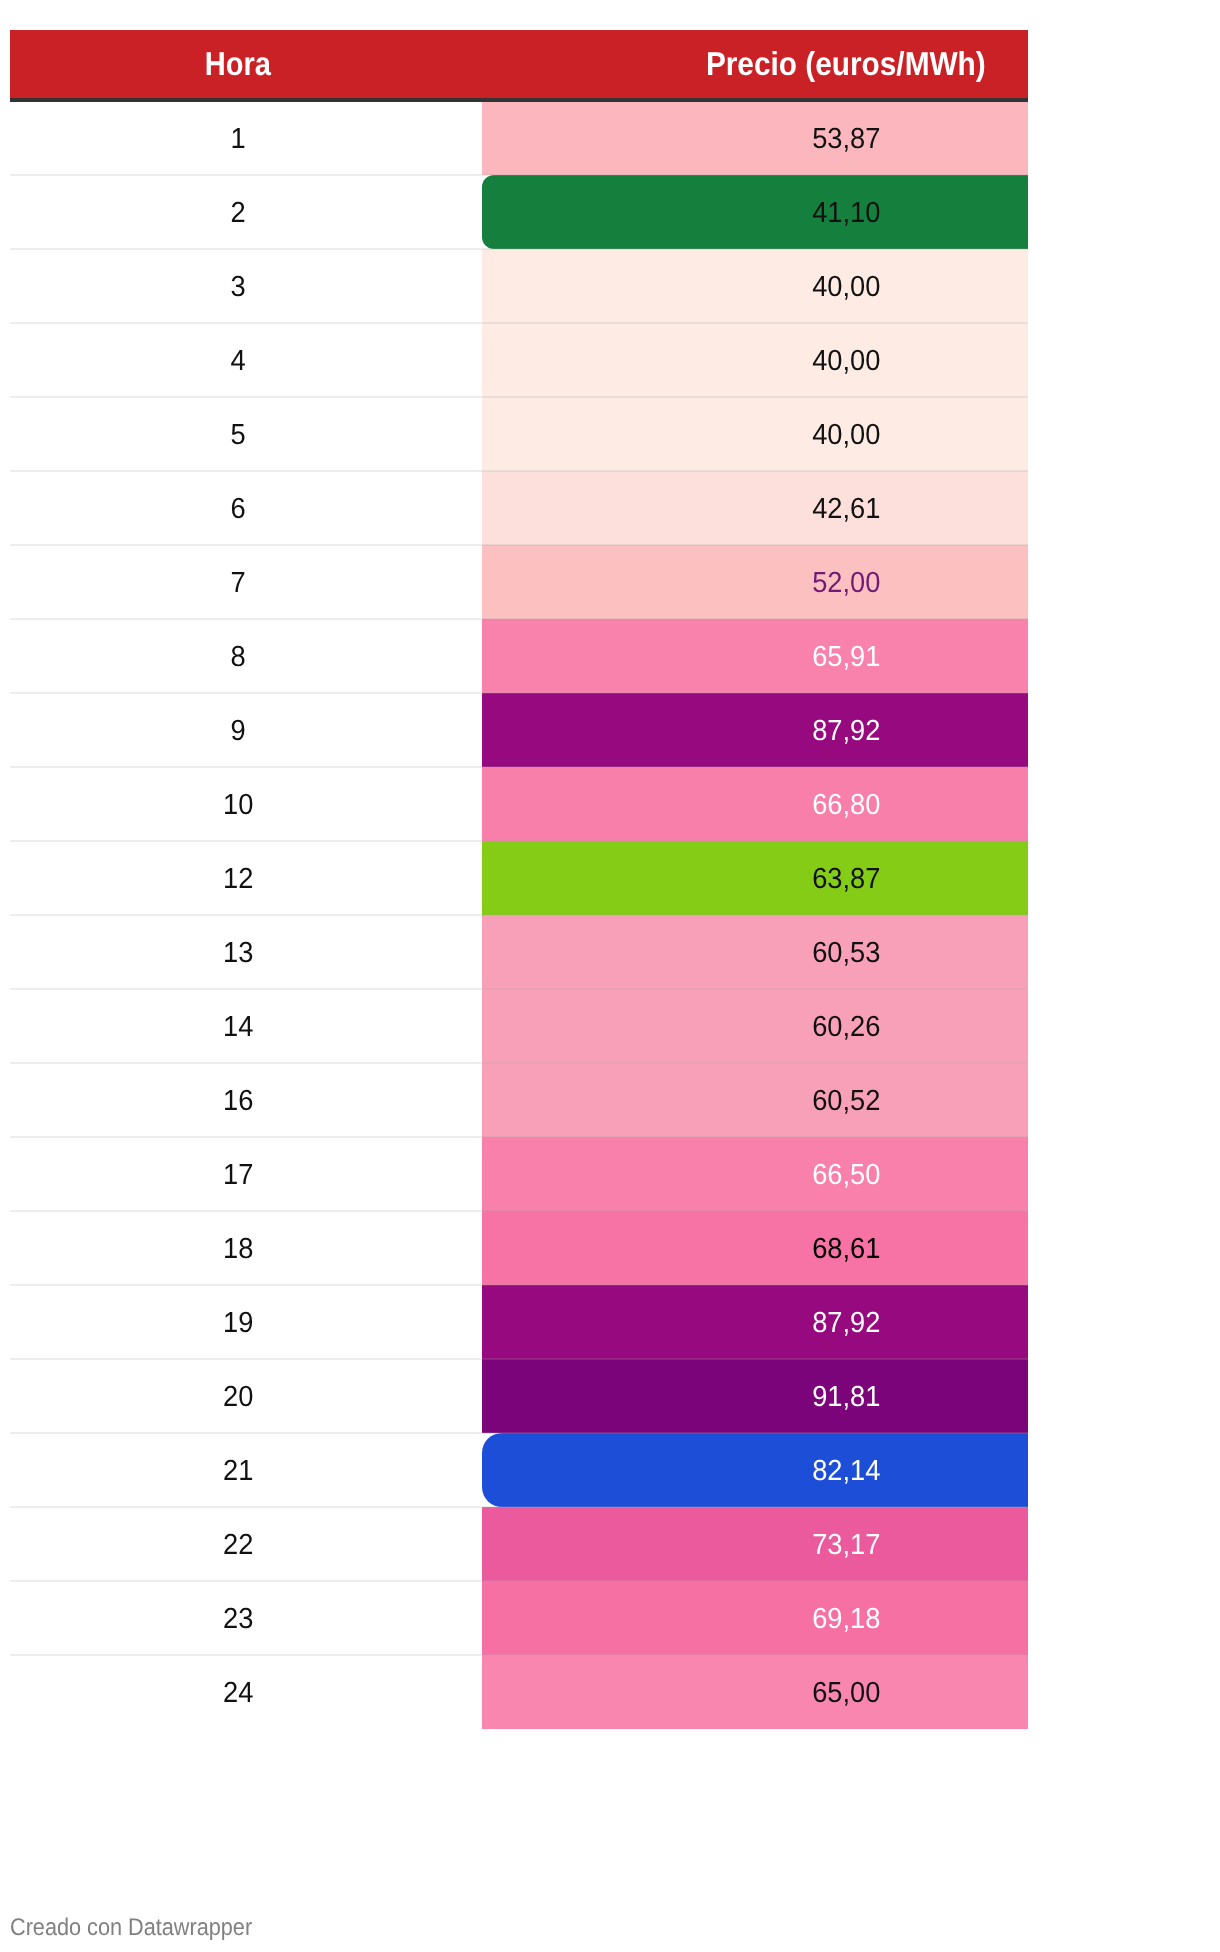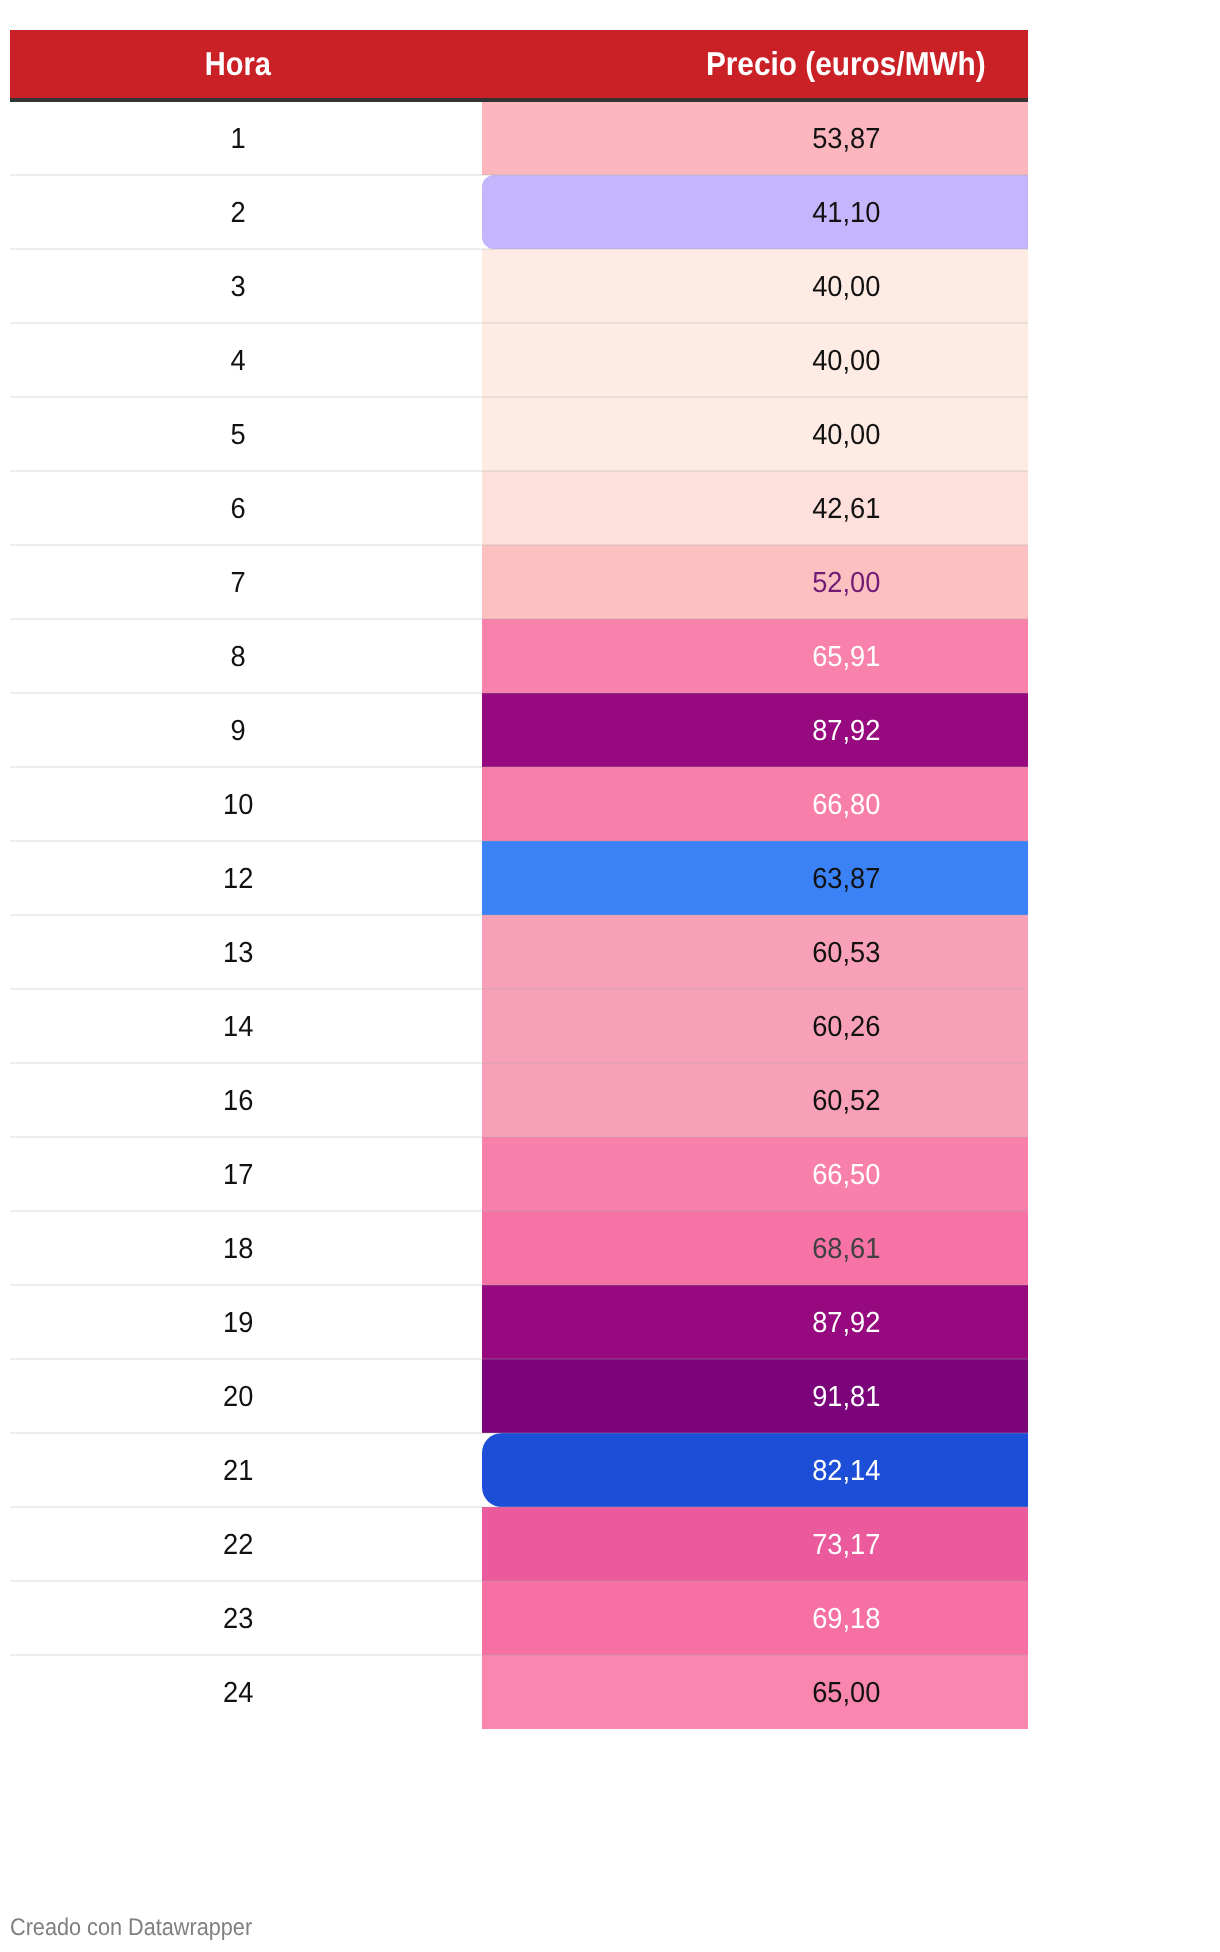--- a/index.html
+++ b/index.html
@@ -36,21 +36,21 @@
       <th class="h1"><span>Precio (euros/MWh)</span></th>
     </tr>
       </thead>
     <tbody>
         <tr>
           <td class="hora"><span>1</span></td>
           <td class="precio" style="background: rgb(251, 182, 190); color: rgb(17, 17, 17);"><span>53,87</span></td>
         </tr>
         <tr>
           <td class="hora"><span>2</span></td>
-          <td class="precio" style="background: #c4b5fd; color: rgb(17, 17, 17); border-radius: 12px;"><span>41,10</span></td>
+          <td class="precio" style="background: #15803d; color: rgb(17, 17, 17); border-radius: 12px;"><span>41,10</span></td>
         </tr>
         <tr>
           <td class="hora"><span>3</span></td>
           <td class="precio" style="background: rgb(253, 235, 228); color: rgb(17, 17, 17);"><span>40,00</span></td>
         </tr>
         <tr>
           <td class="hora"><span>4</span></td>
           <td class="precio" style="background: rgb(253, 235, 228); color: rgb(17, 17, 17);"><span>40,00</span></td>
         </tr>
         <tr>
@@ -72,41 +72,41 @@
         <tr>
           <td class="hora"><span>9</span></td>
           <td class="precio" style="background: rgb(150, 9, 127); color: rgb(255, 255, 255);"><span>87,92</span></td>
         </tr>
         <tr>
           <td class="hora"><span>10</span></td>
           <td class="precio" style="background: rgb(248, 127, 169); color: rgb(255, 255, 255);"><span>66,80</span></td>
         </tr>
         <tr>
           <td class="hora"><span>12</span></td>
-          <td class="precio" style="background: #3b82f6; color: rgb(17, 17, 17);"><span>63,87</span></td>
+          <td class="precio" style="background: #84cc16; color: rgb(17, 17, 17);"><span>63,87</span></td>
         </tr>
         <tr>
           <td class="hora"><span>13</span></td>
           <td class="precio" style="background: rgb(249, 160, 185); color: rgb(17, 17, 17); margin-left: 44px;"><span>60,53</span></td>
         </tr>
         <tr>
           <td class="hora"><span>14</span></td>
           <td class="precio" style="background: rgb(249, 160, 185); color: rgb(17, 17, 17);"><span>60,26</span></td>
         </tr>
         <tr>
           <td class="hora"><span>16</span></td>
           <td class="precio" style="background: rgb(249, 160, 185); color: rgb(17, 17, 17);"><span>60,52</span></td>
         </tr>
         <tr>
           <td class="hora"><span>17</span></td>
           <td class="precio" style="background: rgb(248, 128, 170); color: rgb(255, 255, 255);"><span>66,50</span></td>
         </tr>
         <tr>
           <td class="hora"><span>18</span></td>
-          <td class="precio" style="background: rgb(247, 115, 166); color: #404040;"><span>68,61</span></td>
+          <td class="precio" style="background: rgb(247, 115, 166); color: #000000;"><span>68,61</span></td>
         </tr>
         <tr>
           <td class="hora"><span>19</span></td>
           <td class="precio" style="background: rgb(150, 9, 127); color: rgb(255, 255, 255);"><span>87,92</span></td>
         </tr>
         <tr>
           <td class="hora"><span>20</span></td>
           <td class="precio" style="background: rgb(123, 4, 123); color: rgb(255, 255, 255);"><span>91,81</span></td>
         </tr>
         <tr>

